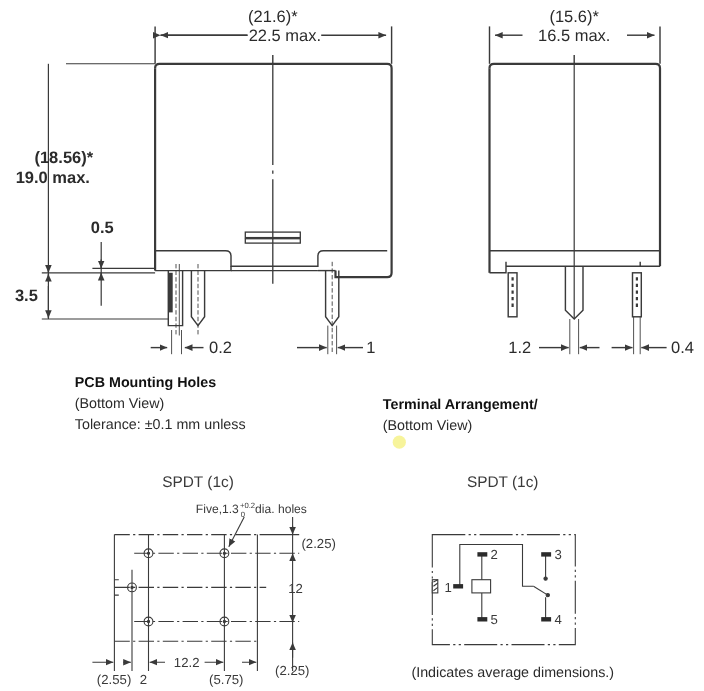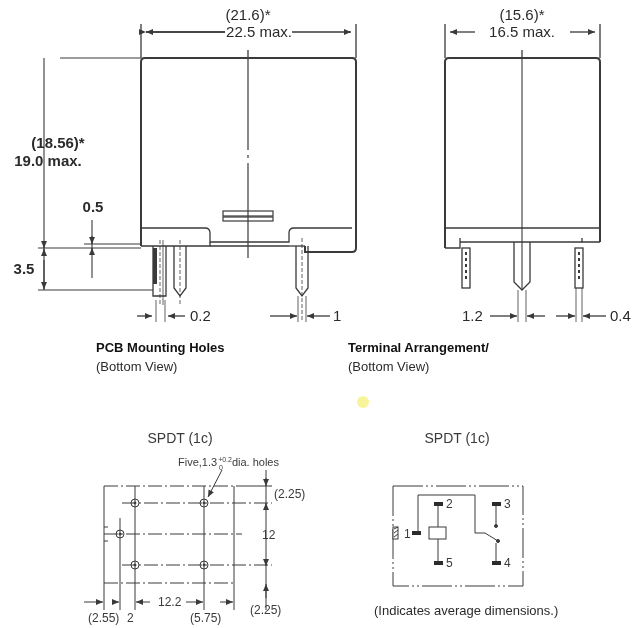--- a/index.html
+++ b/index.html
@@ -204,24 +204,25 @@
     <rect x="492" y="502" width="9" height="4"></rect>
     <rect x="492" y="561" width="9" height="4"></rect>
   </g>
   <text class="sm13" x="404" y="538">1</text>
   <text class="sm13" x="446" y="508">2</text>
   <text class="sm13" x="504" y="508">3</text>
   <text class="sm13" x="504" y="567">4</text>
   <text class="sm13" x="446" y="567">5</text>
 </svg>
 
-<div class="txtblock" style="left:68px; top:338px;margin-left:28px;">
+<div class="txtblock" style="left:68px; top:338px;">
   <div class="b">PCB Mounting Holes</div>
   <div>(Bottom View)</div>
+  <div>Tolerance: ±0.1 mm unless</div>
 </div>
 
-<div class="txtblock" style="left:348px; top:338px;">
+<div class="txtblock" style="left:348px; top:358px;">
   <div class="b">Terminal Arrangement/</div>
   <div>(Bottom View)</div>
 </div>
 <div class="hl" style="left:357px; top:396px;"></div>
 
 <div class="note" style="left:374px; top:603px;">(Indicates average dimensions.)</div>
 
 </body></html>

